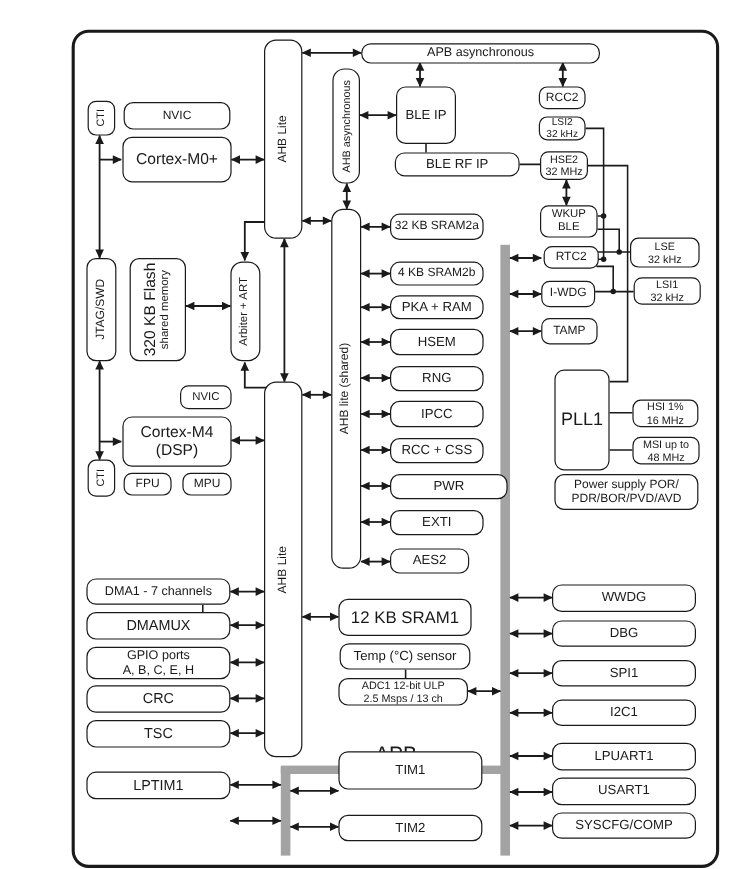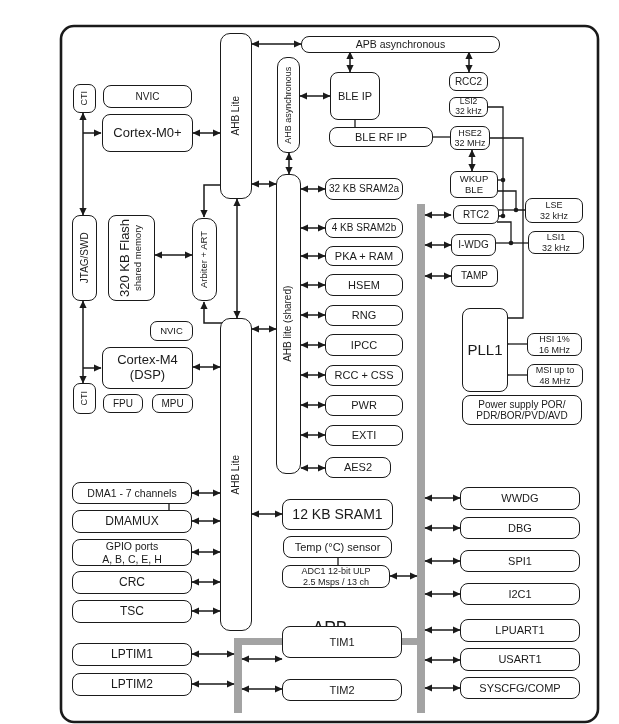--- a/index.html
+++ b/index.html
@@ -200,21 +200,21 @@
     </div>
 <div class="box" style="left:325px;top:289px;width:78px;height:21px">
       <span>RNG</span>
     </div>
 <div class="box" style="left:325px;top:318px;width:78px;height:22px">
       <span>IPCC</span>
     </div>
 <div class="box" style="left:325px;top:349px;width:78px;height:21px">
       <span>RCC + CSS</span>
     </div>
-<div class="box" style="left:325px;top:379px;width:78px;height:21px">
+<div class="box" style="left:325px;top:379px;width:98px;height:21px">
       <span>PWR</span>
     </div>
 <div class="box" style="left:325px;top:409px;width:78px;height:21px">
       <span>EXTI</span>
     </div>
 <div class="box" style="left:325px;top:441px;width:66px;height:21px">
       <span>AES2</span>
     </div>
 
 <div class="box" style="left:72px;top:466px;width:120px;height:22px">
@@ -229,23 +229,20 @@
     </div>
 <div class="box" style="left:72px;top:555px;width:120px;height:23px">
       <span class="f12">CRC</span>
     </div>
 <div class="box" style="left:72px;top:584px;width:120px;height:23px">
       <span class="f12">TSC</span>
     </div>
 <div class="box" style="left:72px;top:627px;width:120px;height:23px">
       <span class="f12">LPTIM1</span>
     </div>
-<div class="box" style="left:72px;top:657px;width:120px;height:23px">
-      <span class="f12">LPTIM2</span>
-    </div>
 
 <div class="box" style="left:282px;top:483px;width:111px;height:31px">
       <span class="f14">12 KB SRAM1</span>
     </div>
 <div class="box" style="left:283px;top:520px;width:109px;height:22px">
       <span>Temp (°C) sensor</span>
     </div>
 <div class="box" style="left:282px;top:549px;width:108px;height:23px">
       <span class="ln f9">ADC1 12-bit ULP</span>
       <span class="ln f9">2.5 Msps / 13 ch</span>

